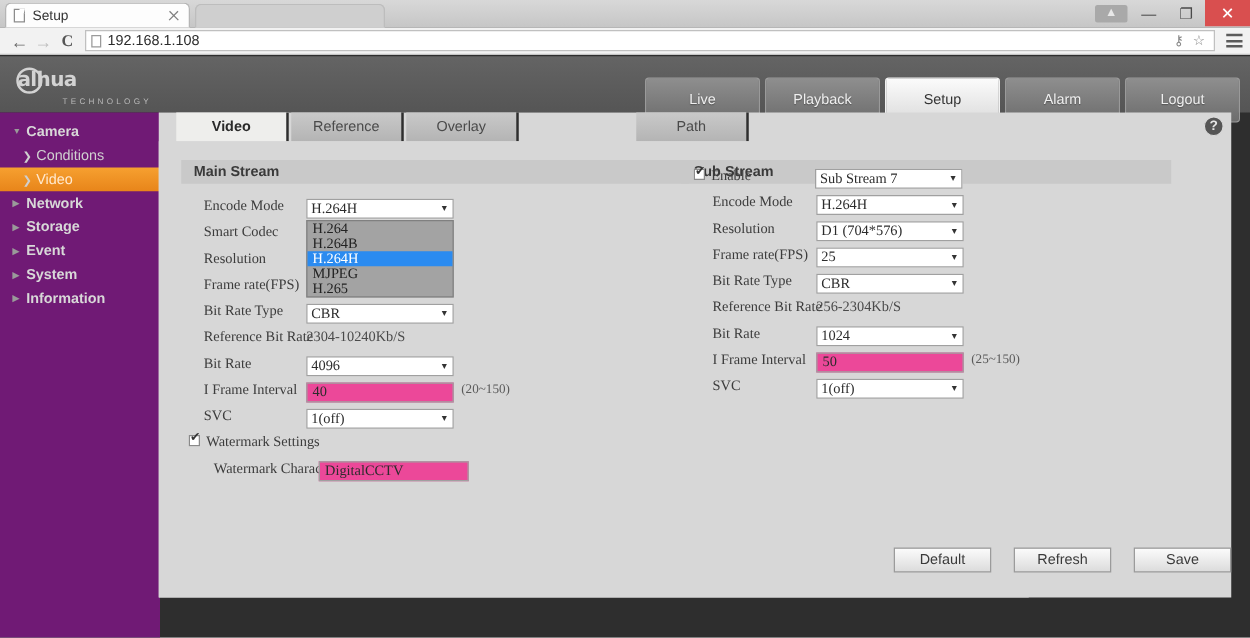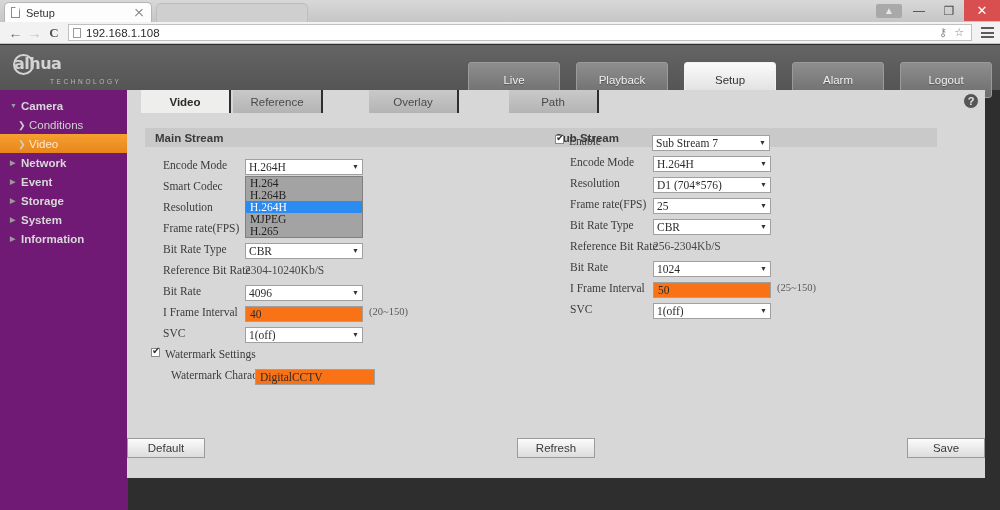--- a/index.html
+++ b/index.html
@@ -68,21 +68,21 @@
     letter-spacing:-0.5px; line-height:26px; font-family:"DejaVu Sans", sans-serif; }
   .logo-sub { font-size:6.5px; color:#b9b9b9; letter-spacing:2.6px;
     margin-left:36px; margin-top:1px; }
   .logo-ring { position:absolute; left:-1px; top:3px; width:21px; height:21px;
     border:2.5px solid #d3d3d3; border-radius:50%; }
 
   .topnav { position:absolute; right:8px; top:17px; display:flex; gap:4px; }
   .topnav-btn { width:92px; height:36px; border-radius:3px;
     background:linear-gradient(#8e8e8e,#6d6d6d); border:1px solid #9a9a9a;
     color:#f0f0f0; font-size:11.5px; display:flex; align-items:center;
-    justify-content:center; cursor:pointer; text-shadow:0 1px 1px rgba(0,0,0,.35);margin-left:12px; }
+    justify-content:center; cursor:pointer; text-shadow:0 1px 1px rgba(0,0,0,.35); }
   .topnav-btn.active { background:linear-gradient(#fbfbfb,#dcdcdc);
     color:#333; border:1px solid #f2f2f2; text-shadow:none; }
 
   
   .sidebar { position:absolute; left:0; top:90px; width:128px; height:420px;
     background:#701a75; padding-top:6px; }
   .side-item { height:19px; display:flex; align-items:center;
     font-size:11.5px; color:#d8d8d8; padding-left:10px; cursor:pointer;
     font-weight:bold; }
   .side-item.sub { padding-left:18px; font-weight:normal; color:#d0d0d0; }
@@ -122,39 +122,39 @@
 
   .row { height:21px; display:flex; align-items:flex-start; margin-bottom:0; position:relative;font-family:Liberation Serif, serif; }
   .row-label { width:100px; text-align:left; padding-left:18px; color:#3c3c3c;
     font-size:11.5px; white-space:nowrap; }
   .row-label.indent { padding-left:26px; }
   .ctrl-sel { width:118px; height:16px; background:#fff; border:1px solid #a0a0a0;
     display:flex; align-items:center; padding:0 3px; font-size:11.5px; color:#2c2c2c;
     cursor:pointer; position:relative; }
   .ctrl-sel .val { flex:1; overflow:hidden; white-space:nowrap; }
   .ctrl-sel .arr { font-size:7px; color:#333; padding-left:3px; }
-  .ctrl-txt { width:118px; height:16px; background:#f97316; border:1px solid #a0a0a0;
+  .ctrl-txt { width:118px; height:16px; background:#ec4899; border:1px solid #a0a0a0;
     display:flex; align-items:center; padding:0 4px; font-size:11.5px; color:#2c2c2c; }
   .static-val { font-size:11.5px; color:#4a4a4a; }
   .hint { font-size:10.5px; color:#5a5a5a; margin-left:6px; white-space:nowrap; }
   .cbox { width:9px; height:9px; background:#fff; border:1px solid #8a8a8a;
     margin-left:6px; margin-right:5px; position:relative; flex:none; cursor:pointer; }
   .cbox.checked:after { content:"✔"; position:absolute; left:0px; top:-4px;
     font-size:10px; color:#333; line-height:11px; }
   .cb-label { font-size:11.5px; color:#3c3c3c; }
 
   
   .dd-list { position:absolute; left:0; top:17px; width:118px;
     background:#a3a3a3; border:1px solid #808080; z-index:40; }
   .dd-item { height:12px; font-size:11.5px; color:#222; padding-left:4px;
     display:flex; align-items:center; cursor:pointer; line-height:12px; }
   .dd-item.selected { background:#2b8bf0; color:#fff; }
 
   .btnrow { position:absolute; left:0; top:325px; width:858px;
-    display:flex; justify-content:space-between; }
+    display:flex; justify-content:flex-end; gap:18px; }
   .gbtn { width:78px; height:20px; background:linear-gradient(#fbfbfb,#dcdcdc);
     border:1px solid #9b9b9b; font-size:11.5px; color:#3a3a3a;
     display:flex; align-items:center; justify-content:center; cursor:pointer; }
 </style>
 </head>
 <body>
 
 <div class="browser-top">
   <div class="tab-ghost"></div>
   <div class="tab">
@@ -220,42 +220,42 @@
     <div class="side-item sub active">
       <span class="chev">❯</span>
       <span>Video</span>
     </div>
     <div class="side-item">
       <span class="tri">▶</span>
       <span>Network</span>
     </div>
     <div class="side-item">
       <span class="tri">▶</span>
+      <span>Storage</span>
+    </div>
+    <div class="side-item">
+      <span class="tri">▶</span>
       <span>Event</span>
-    </div>
-    <div class="side-item">
-      <span class="tri">▶</span>
-      <span>Storage</span>
     </div>
     <div class="side-item">
       <span class="tri">▶</span>
       <span>System</span>
     </div>
     <div class="side-item">
       <span class="tri">▶</span>
       <span>Information</span>
     </div>
   </div>
 
 <div class="content">
   <div class="tabbar-rest"></div>
   <div class="tabbar" id="tabbar">
       <div class="ctab active" style="left: 14px;">Video</div>
       <div class="ctab" style="left: 106px;">Reference</div>
-      <div class="ctab" style="left: 198px; margin-left: 44px;">Overlay</div>
+      <div class="ctab" style="left: 198px;">Overlay</div>
       <div class="ctab" style="left: 382px;">Path</div>
     </div>
   <div class="help-icon">?</div>
 
   <div class="panels">
 
     <div class="panel-head" id="main-head">Main Stream</div>
     <div class="panel-head" id="sub-head">Sub Stream</div>
 
     <div class="form" id="main-form">

